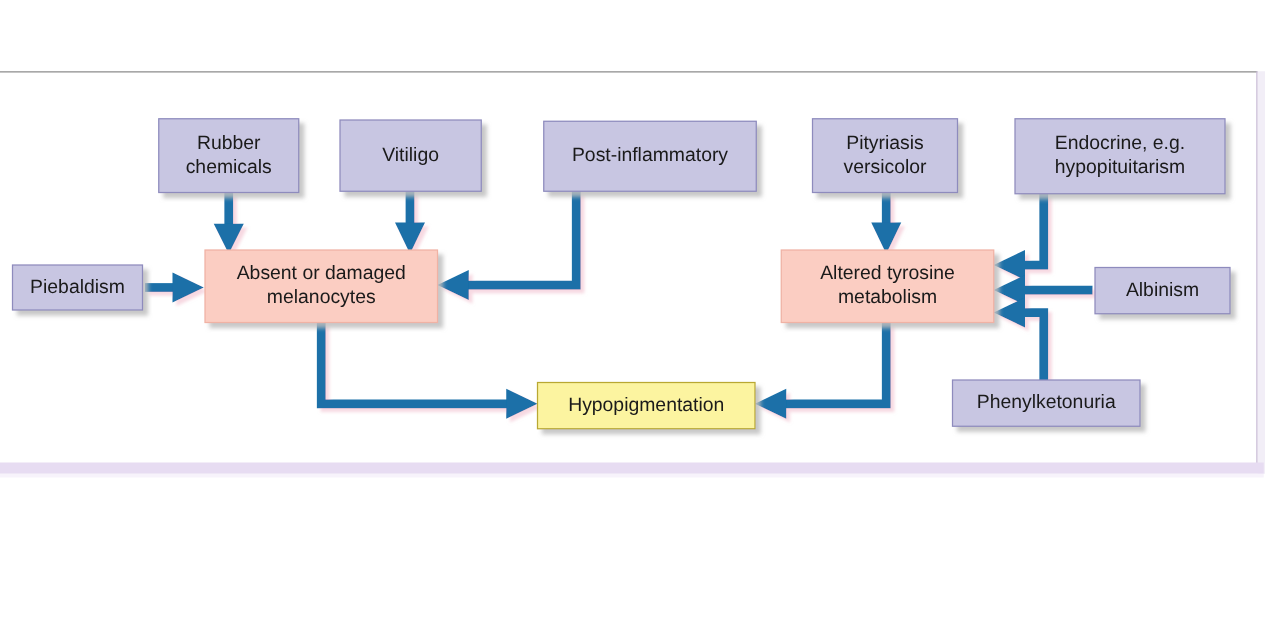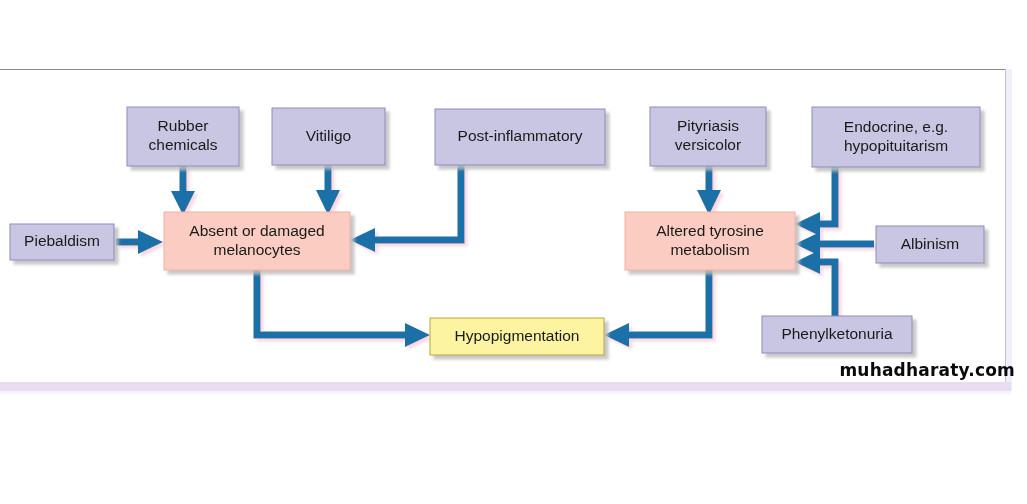--- a/index.html
+++ b/index.html
@@ -9,21 +9,21 @@
   }
   body {
     width: 1027px;
     height: 504px;
     position: relative;
     font-family: "Liberation Sans", sans-serif;
     overflow: hidden;
   }
   #stage {
     position: absolute;
-    left: 0; top: 12px;
+    left: 0; top: 0;
     width: 1027px;
     height: 376px;
   }
   .frame-top-line {
     position: absolute;
     left: 0;
     top: 57px;
     width: 1006px;
     height: 1px;
     background: #8c8c8c;
@@ -200,14 +200,13 @@
           <rect x="625" y="200" width="170" height="58" fill="#fbcdc2" stroke="#f0b2a4" stroke-width="1" filter="url(#boxshadow)"></rect>
           <text class="node-text" x="710" y="219.5"><tspan x="710" dy="0">Altered tyrosine</tspan><tspan x="710" dy="19">metabolism</tspan></text>
         </g>
         <g>
           <rect x="430" y="306" width="174" height="37" fill="#fcf4a0" stroke="#b9a830" stroke-width="1" filter="url(#boxshadow)"></rect>
           <text class="node-text" x="517" y="324.5"><tspan x="517" dy="0">Hypopigmentation</tspan></text>
         </g>
       </g>
   </svg>
 
-  <div class="wm">muhadharaty.com</div>
 </div>
 
 </body></html>

